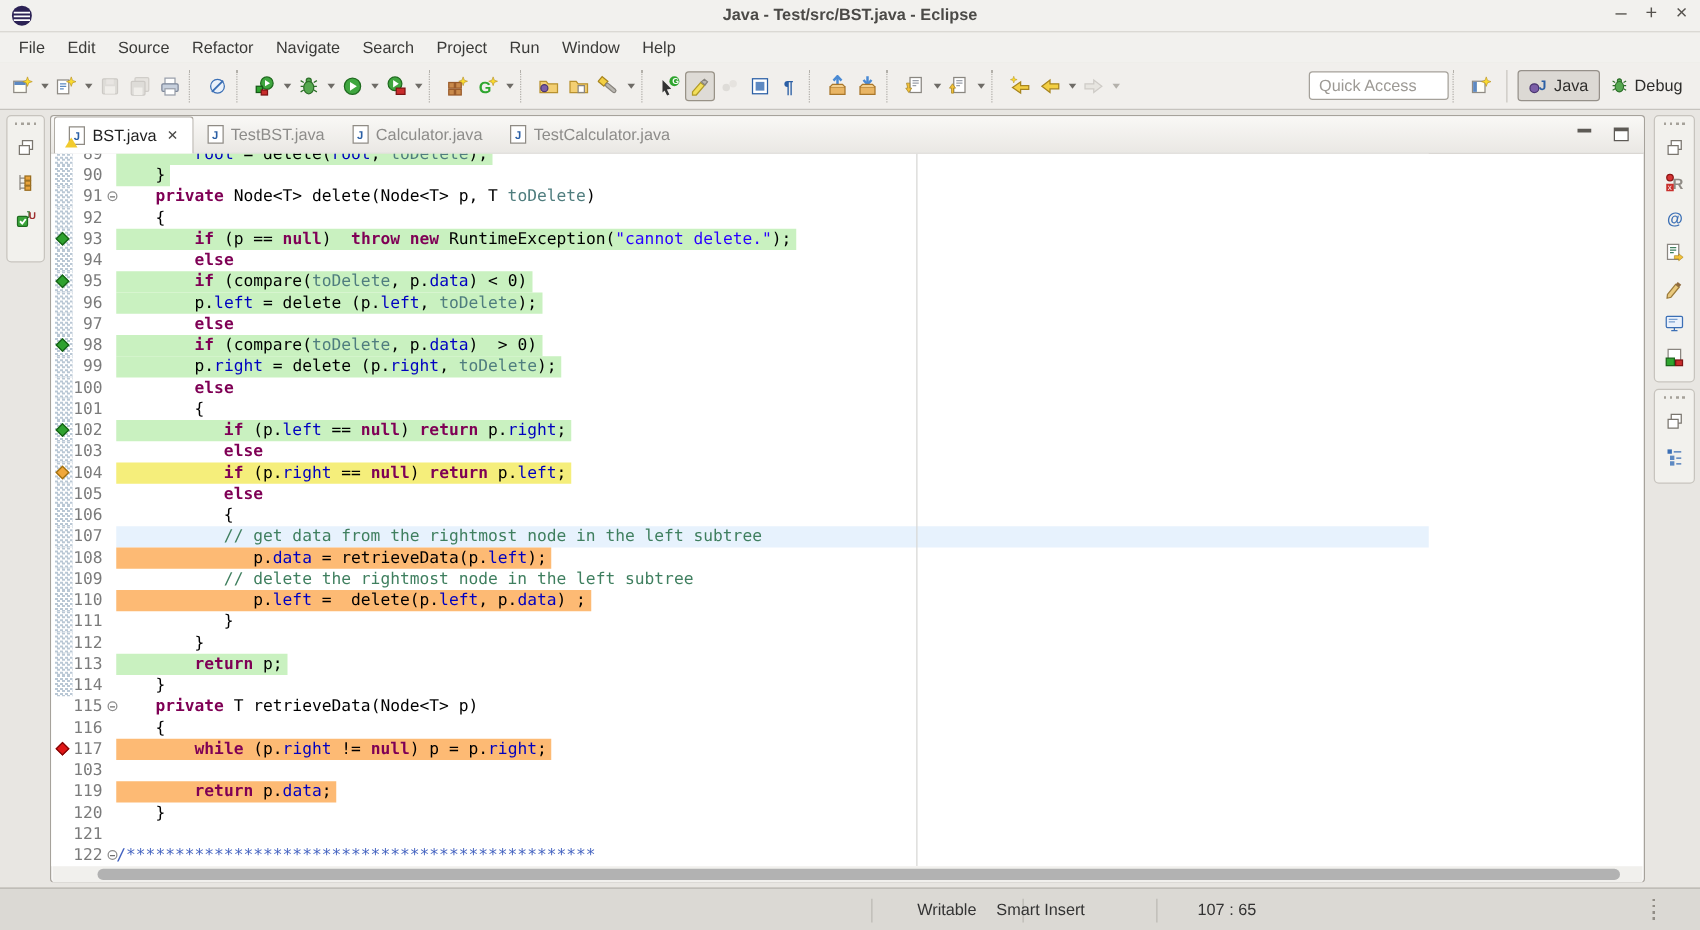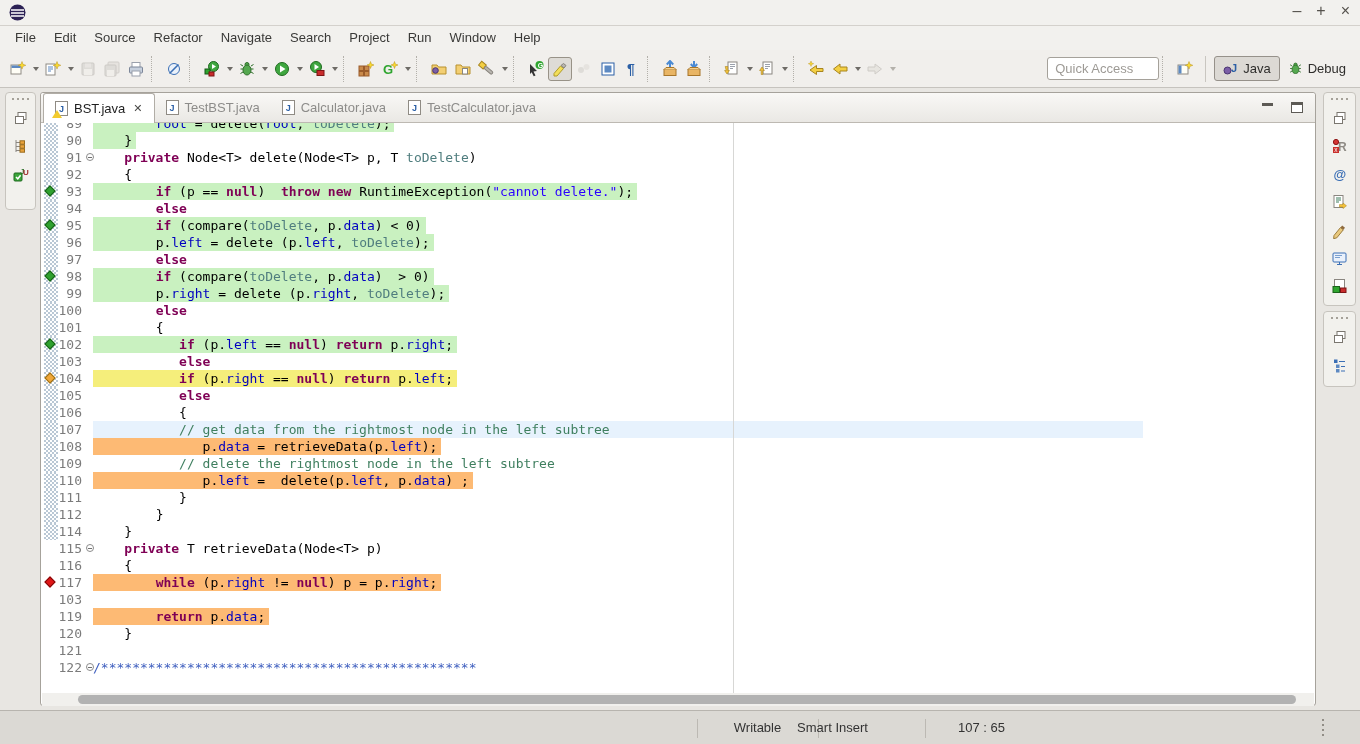--- a/index.html
+++ b/index.html
@@ -97,20 +97,21 @@
   svg text { font-family:"Liberation Sans",sans-serif; }
 </style>
 </head>
 <body>
 
 <div class="titlebar">
   <svg class="logo" width="17" height="17" viewBox="0 0 17 17">
     <circle cx="8.5" cy="8.5" r="8" fill="#2c2255"></circle>
     <path d="M2 6h13M2 9h13M2 12h13" stroke="#fff" stroke-width="1.4"></path>
   </svg>
+  <div class="wtitle">Java - Test/src/BST.java - Eclipse</div>
   <div class="wctrls">
     <span>–</span>
     <span>+</span>
     <span>×</span>
   </div>
 </div>
 
 <div class="menubar">
   <span class="menu-item">File</span>
   <span class="menu-item">Edit</span>
@@ -453,20 +454,21 @@
         <div class="row"><span class="ruler diff"></span><span class="num">103</span><span class="foldcol"></span><span class="text"><span class="nohl">           <span class="seg-kw">else</span></span></span></div>
         <div class="row"><span class="ruler diff"><span class="diamond yellow"></span></span><span class="num">104</span><span class="foldcol"></span><span class="text"><span class="hl yellow">           <span class="seg-kw">if</span><span class="seg-p"> (p.</span><span class="seg-field">right</span><span class="seg-p"> == </span><span class="seg-kw">null</span><span class="seg-p">) </span><span class="seg-kw">return</span><span class="seg-p"> p.</span><span class="seg-field">left</span><span class="seg-p">;</span></span></span></div>
         <div class="row"><span class="ruler diff"></span><span class="num">105</span><span class="foldcol"></span><span class="text"><span class="nohl">           <span class="seg-kw">else</span></span></span></div>
         <div class="row"><span class="ruler diff"></span><span class="num">106</span><span class="foldcol"></span><span class="text"><span class="nohl">           <span class="seg-p">{</span></span></span></div>
         <div class="row current"><span class="ruler diff"></span><span class="num">107</span><span class="foldcol"></span><span class="text"><span class="nohl">           <span class="seg-com">// get data from the rightmost node in the left subtree</span></span></span></div>
         <div class="row"><span class="ruler diff"></span><span class="num">108</span><span class="foldcol"></span><span class="text"><span class="hl red">              <span class="seg-p">p.</span><span class="seg-field">data</span><span class="seg-p"> = retrieveData(p.</span><span class="seg-field">left</span><span class="seg-p">);</span></span></span></div>
         <div class="row"><span class="ruler diff"></span><span class="num">109</span><span class="foldcol"></span><span class="text"><span class="nohl">           <span class="seg-com">// delete the rightmost node in the left subtree</span></span></span></div>
         <div class="row"><span class="ruler diff"></span><span class="num">110</span><span class="foldcol"></span><span class="text"><span class="hl red">              <span class="seg-p">p.</span><span class="seg-field">left</span><span class="seg-p"> =  delete(p.</span><span class="seg-field">left</span><span class="seg-p">, p.</span><span class="seg-field">data</span><span class="seg-p">) ;</span></span></span></div>
         <div class="row"><span class="ruler diff"></span><span class="num">111</span><span class="foldcol"></span><span class="text"><span class="nohl">           <span class="seg-p">}</span></span></span></div>
         <div class="row"><span class="ruler diff"></span><span class="num">112</span><span class="foldcol"></span><span class="text"><span class="nohl">        <span class="seg-p">}</span></span></span></div>
+        <div class="row"><span class="ruler diff"></span><span class="num">113</span><span class="foldcol"></span><span class="text"><span class="hl green">        <span class="seg-kw">return</span><span class="seg-p"> p;</span></span></span></div>
         <div class="row"><span class="ruler diff"></span><span class="num">114</span><span class="foldcol"></span><span class="text"><span class="nohl">    <span class="seg-p">}</span></span></span></div>
         <div class="row"><span class="ruler"></span><span class="num">115</span><span class="foldcol"><span class="fold"></span></span><span class="text"><span class="nohl">    <span class="seg-kw">private</span><span class="seg-p"> T retrieveData(Node&lt;T&gt; p)</span></span></span></div>
         <div class="row"><span class="ruler"></span><span class="num">116</span><span class="foldcol"></span><span class="text"><span class="nohl">    <span class="seg-p">{</span></span></span></div>
         <div class="row"><span class="ruler"><span class="diamond red"></span></span><span class="num">117</span><span class="foldcol"></span><span class="text"><span class="hl red">        <span class="seg-kw">while</span><span class="seg-p"> (p.</span><span class="seg-field">right</span><span class="seg-p"> != </span><span class="seg-kw">null</span><span class="seg-p">) p = p.</span><span class="seg-field">right</span><span class="seg-p">;</span></span></span></div>
         <div class="row"><span class="ruler"></span><span class="num">103</span><span class="foldcol"></span><span class="text"></span></div>
         <div class="row"><span class="ruler"></span><span class="num">119</span><span class="foldcol"></span><span class="text"><span class="hl red">        <span class="seg-kw">return</span><span class="seg-p"> p.</span><span class="seg-field">data</span><span class="seg-p">;</span></span></span></div>
         <div class="row"><span class="ruler"></span><span class="num">120</span><span class="foldcol"></span><span class="text"><span class="nohl">    <span class="seg-p">}</span></span></span></div>
         <div class="row"><span class="ruler"></span><span class="num">121</span><span class="foldcol"></span><span class="text"></span></div>
         <div class="row"><span class="ruler"></span><span class="num">122</span><span class="foldcol"><span class="fold"></span></span><span class="text"><span class="nohl"><span class="seg-doc">/************************************************</span></span></span></div>
       </div>

